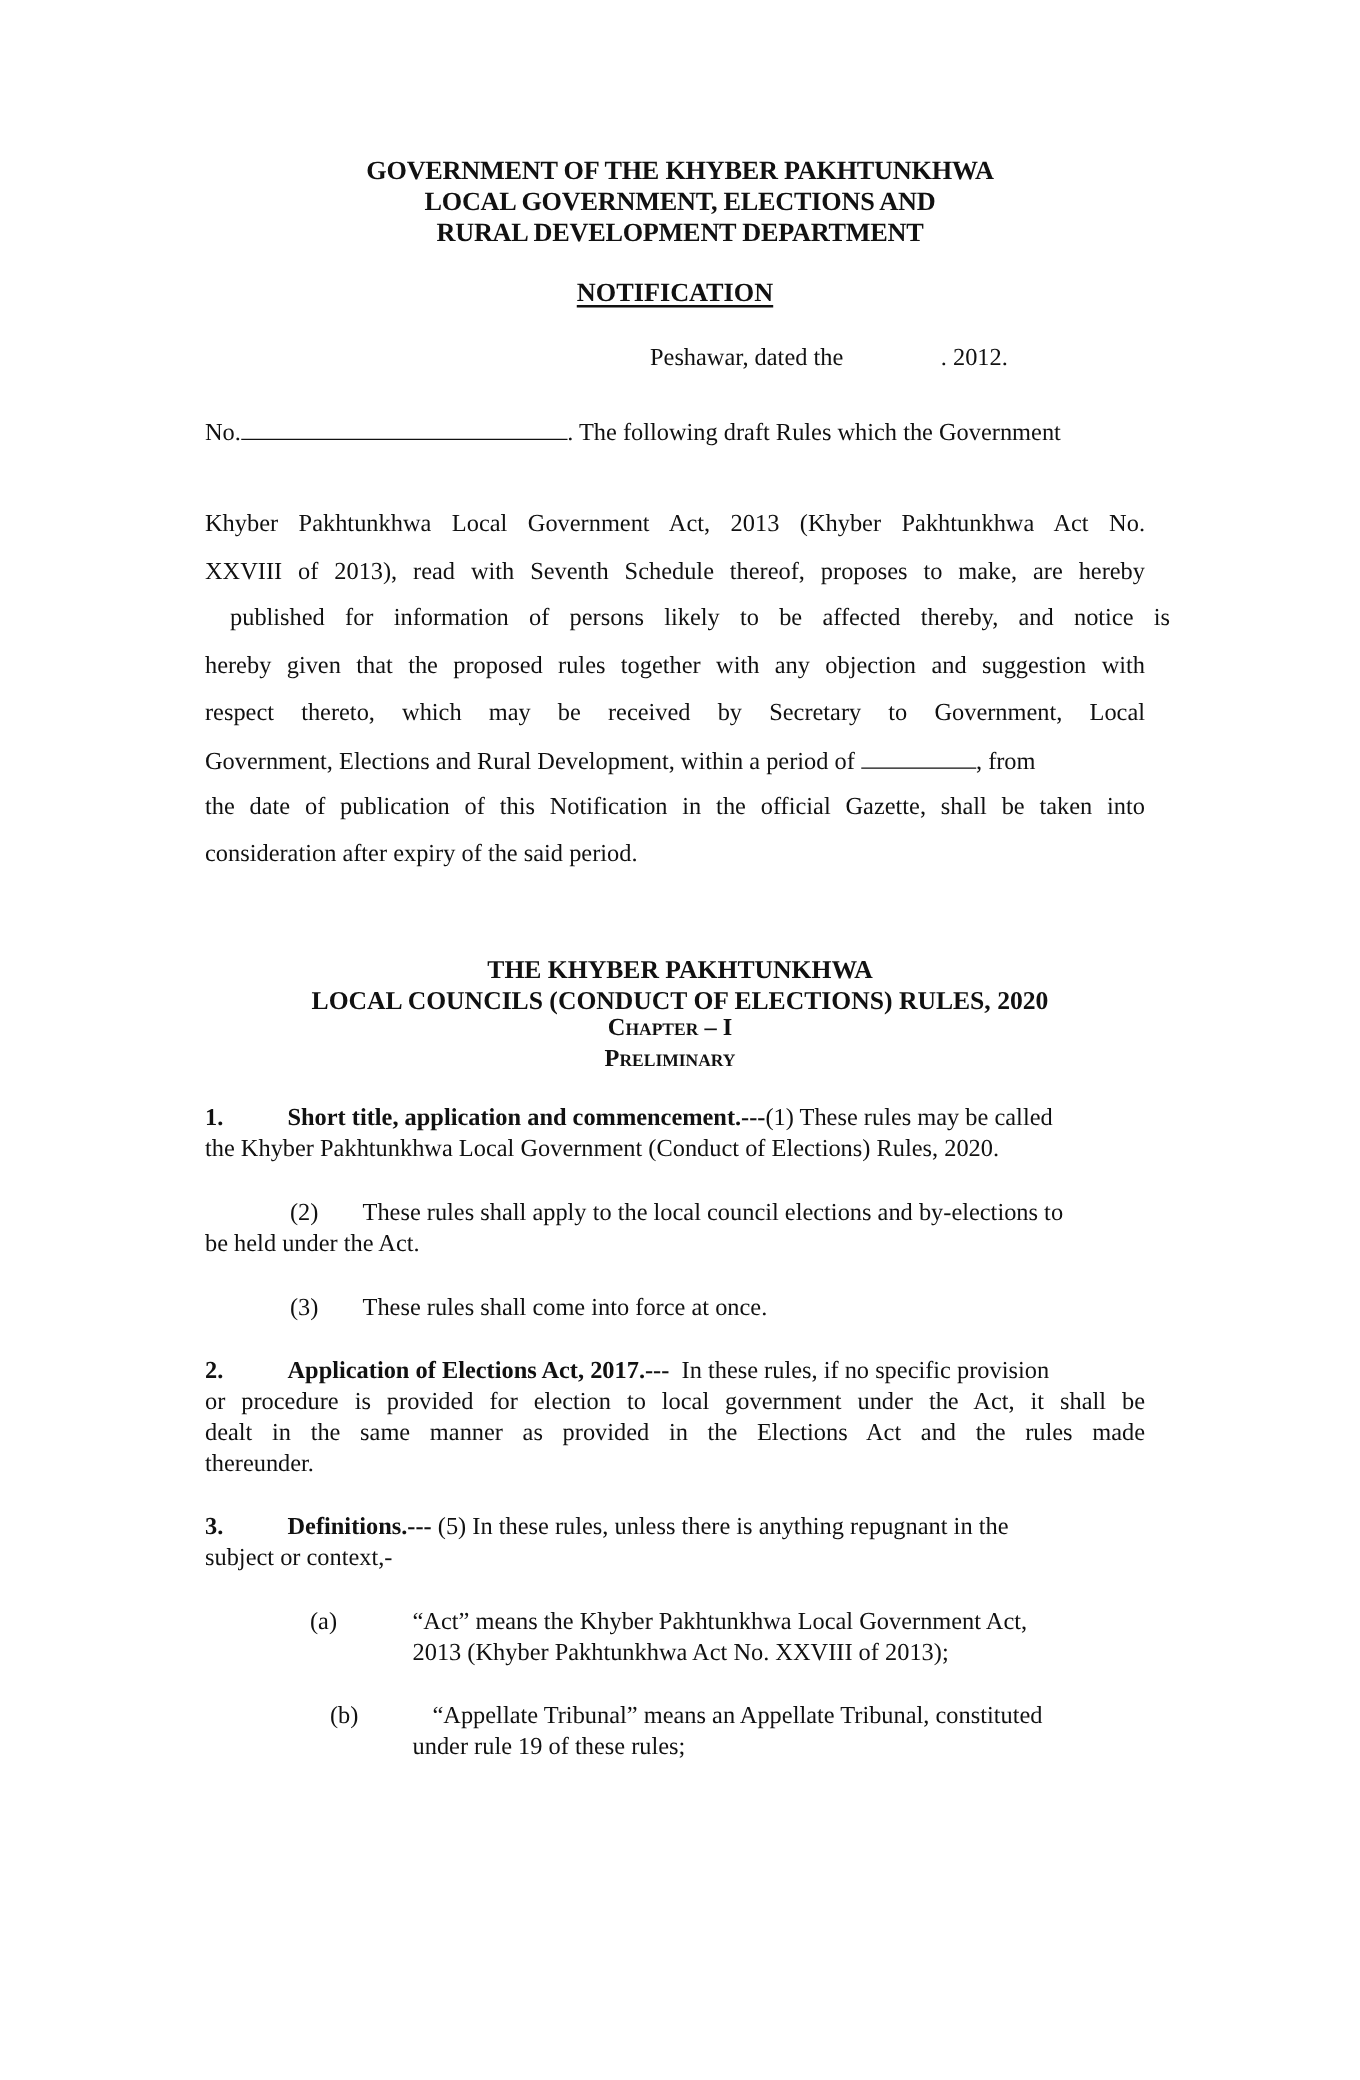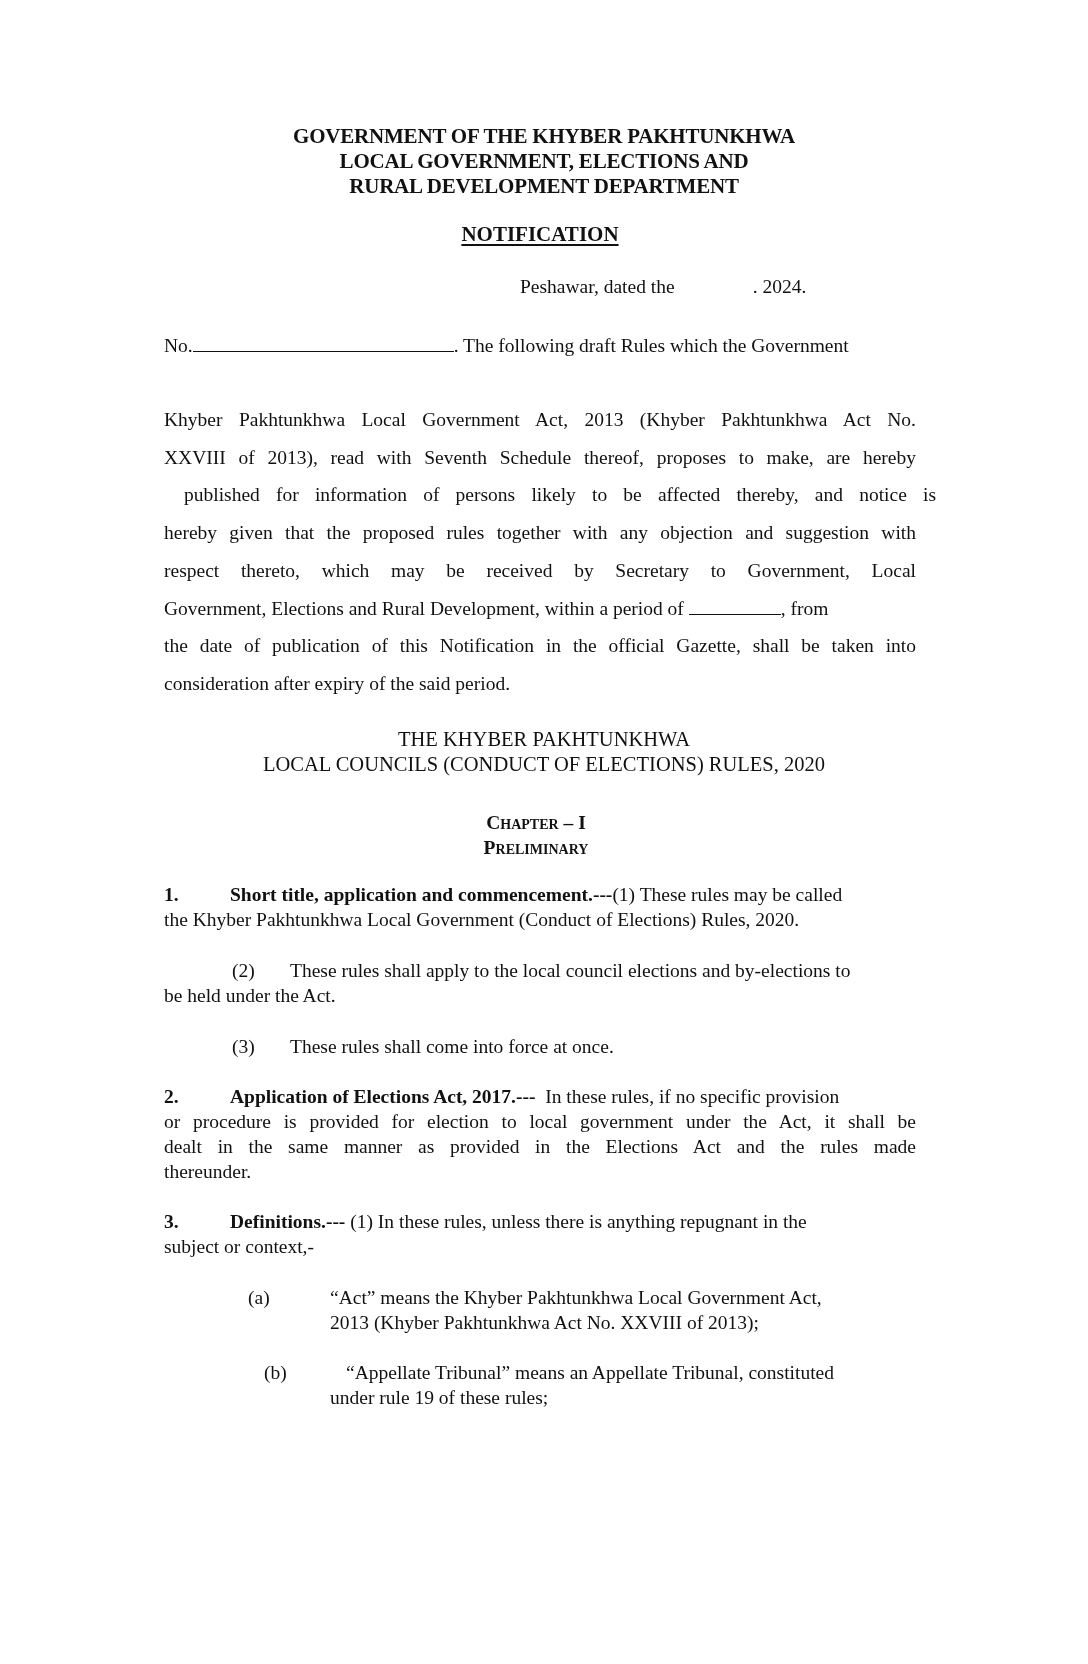--- a/index.html
+++ b/index.html
@@ -5,40 +5,40 @@
   html, body { margin: 0; padding: 0; background: #ffffff; }
   body { width: 1088px; height: 1664px; position: relative; overflow: hidden;
          font-family: "Liberation Serif", "DejaVu Serif", serif; color: #111; }
   .page { position: absolute; left: 0; top: 0; width: 1088px; height: 1311px; background: #fff; }
   .c { position: absolute; left: 0; width: 1088px; text-align: center; }
   .hdr { font-weight: bold; font-size: 21px; line-height: 26px; letter-spacing: -0.2px; }
   .notif { font-weight: bold; font-size: 21px; text-decoration: underline; text-decoration-thickness: 2px; text-underline-offset: 3px; }
   .line { position: absolute; left: 164px; width: 752px; font-size: 19.5px; line-height: 24px; white-space: nowrap; }
   .just { text-align: justify; text-align-last: justify; }
   .blank { display: inline-block; border-bottom: 1.5px solid #111; height: 18px; vertical-align: baseline; }
-  .title2 { font-weight: normal; font-size: 20.5px; line-height: 26px; }
+  .title2 { font-weight: bold; font-size: 20.5px; line-height: 26px; margin-top: 37px; }
   .sc { font-weight: bold; font-variant: small-caps; font-size: 19.5px; line-height: 26px; }
   .b { font-weight: bold; }
   .num { display: inline-block; width: 66px; font-weight: bold; }
   .sub { display: inline-block; width: 58px; }
   .ind { padding-left: 68px; }
 </style>
 </head>
 <body>
 
 <div class="page">
 
   <div class="c hdr" style="top:123px;">GOVERNMENT OF THE KHYBER PAKHTUNKHWA</div>
   <div class="c hdr" style="top:148px;">LOCAL GOVERNMENT, ELECTIONS AND</div>
   <div class="c hdr" style="top:173px;">RURAL DEVELOPMENT DEPARTMENT</div>
 
   <div class="c notif" style="top:222px; left:-4px;"><span>NOTIFICATION</span></div>
 
   <div class="line" style="top:275px; left:520px; width:330px; font-size:19.5px;">
-    <span>Peshawar, dated the</span><span style="display:inline-block;width:78px;"></span><span>. 2024.</span>
+    <span>Peshawar, dated the</span><span style="display:inline-block;width:78px;"></span><span>. 2012.</span>
   </div>
 
   <div class="line" style="top:333px;">
     <span>No.</span><span class="blank" style="width:261px;"></span><span>. The following draft Rules which the Government</span>
   </div>
   <div class="line just" style="top:408px;">Khyber Pakhtunkhwa Local Government Act, 2013 (Khyber Pakhtunkhwa Act No.</div>
   <div class="line just" style="top:446px;">XXVIII of 2013), read with Seventh Schedule thereof, proposes to make, are hereby</div>
   <div class="line just" style="top:483px;margin-left:20px;">published for information of persons likely to be affected thereby, and notice is</div>
   <div class="line just" style="top:521px;">hereby given that the proposed rules together with any objection and suggestion with</div>
   <div class="line just" style="top:559px;">respect thereto, which may be received by Secretary to Government, Local</div>
@@ -69,21 +69,21 @@
   </div>
 
   <div class="line" style="top:1085px;">
     <span class="num">2.</span><span class="b">Application of Elections Act, 2017.---</span>&nbsp; <span>In these rules, if no specific provision</span>
   </div>
   <div class="line just" style="top:1135px;">dealt in the same manner as provided in the Elections Act and the rules made</div>
   <div class="line just" style="top:1110px;">or procedure is provided for election to local government under the Act, it shall be</div>
   <div class="line" style="top:1160px;">thereunder.</div>
 
   <div class="line" style="top:1210px;">
-    <span class="num">3.</span><span class="b">Definitions.---</span> <span>(1) In these rules, unless there is anything repugnant in the</span>
+    <span class="num">3.</span><span class="b">Definitions.---</span> <span>(5) In these rules, unless there is anything repugnant in the</span>
   </div>
   <div class="line" style="top:1235px;">subject or context,-</div>
 
   <div class="line" style="top:1286px; left:248px; width:668px;">
     <span class="sub" style="width:82px;">(a)</span><span>“Act” means the Khyber Pakhtunkhwa Local Government Act,</span>
   </div>
   <div class="line" style="top:1311px; left:330px; width:586px;">2013 (Khyber Pakhtunkhwa Act No. XXVIII of 2013);</div>
 
   <div class="line" style="top:1361px; left:248px; width:668px;margin-left:16px;">
     <span class="sub" style="width:82px;">(b)</span><span>“Appellate Tribunal” means an Appellate Tribunal, constituted</span>

